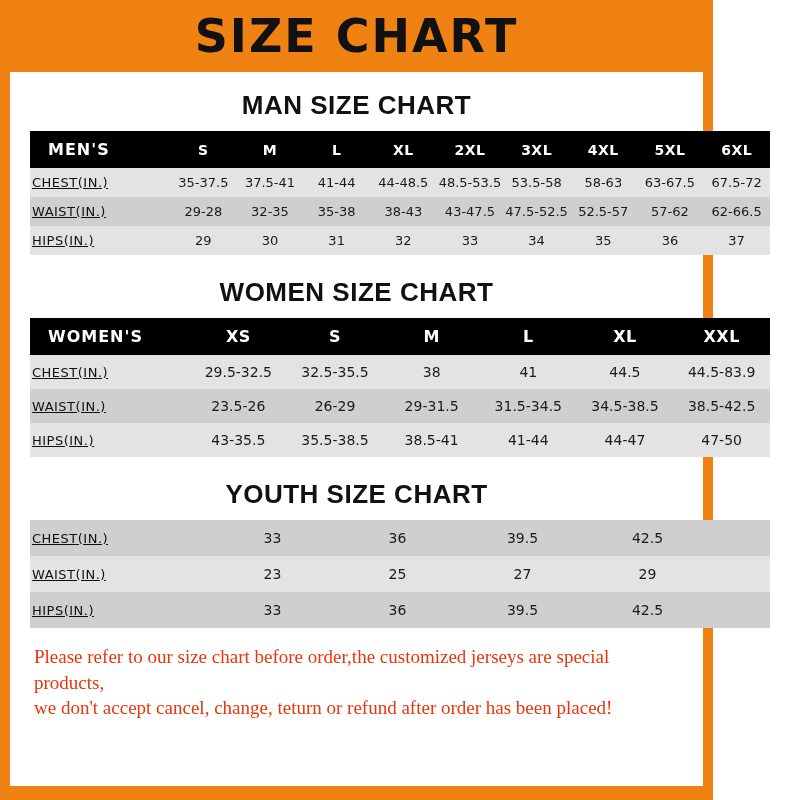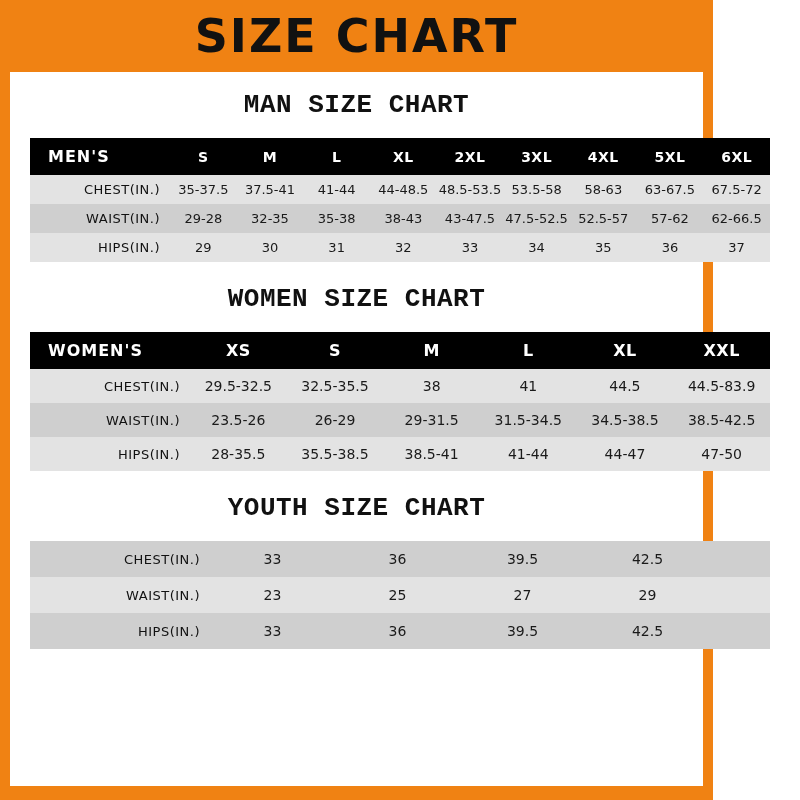--- a/index.html
+++ b/index.html
@@ -37,33 +37,33 @@
     letter-spacing: 2px;
     color: #111111;
     text-align: center;
     line-height: 1;
   }
   .section {
     padding: 0 20px;
   }
   .section-title {
     text-align: center;
-    font-family: Liberation Mono, monospace;
+    font-family: Liberation Sans, sans-serif;
     font-weight: bold;
     font-size: 26px;
     color: #111111;
     letter-spacing: 0.5px;
   }
   .s1-title { margin-top: 18px; }
   .s2-title { margin-top: 22px; }
   .s3-title { margin-top: 22px; }
 
   table.size-table {
     width: 740px;
-    margin: 18px auto 0 auto;
+    margin: 10px auto 0 auto;
     border-collapse: collapse;
     table-layout: fixed;
   }
   table.size-table td, table.size-table th {
     text-align: center;
     font-family: "DejaVu Sans", sans-serif;
   }
   .hdr-row {
     background: #000000;
   }
@@ -79,25 +79,26 @@
     padding-left: 18px;
     font-size: 16px;
     letter-spacing: 1px;
   }
   .body-row td {
     font-size: 13px;
     color: #1a1a1a;
     padding: 7px 2px;
   }
   .body-row td.rowlabel {
-    text-align: right;
+    text-align: left;
     padding-right: 10px;
     font-size: 13px;
     letter-spacing: 0.5px;
     color: #111111;
+    text-decoration: underline;
   }
   .row-light { background: #e3e3e3; }
   .row-dark { background: #cfcfcf; }
 
   
   .men-hdr th { font-size: 14px; }
   .women-hdr th { font-size: 16px; }
   .youth-hdr th { font-size: 16px; }
   .women-body td { font-size: 14px; padding: 9px 2px; }
   .youth-body td { font-size: 14px; padding: 10px 2px; }
@@ -218,21 +219,21 @@
         <td class="rowlabel">WAIST(IN.)</td>
         <td>23.5-26</td>
         <td>26-29</td>
         <td>29-31.5</td>
         <td>31.5-34.5</td>
         <td>34.5-38.5</td>
         <td>38.5-42.5</td>
       </tr>
       <tr class="body-row women-body row-light">
         <td class="rowlabel">HIPS(IN.)</td>
-        <td>28-35.5</td>
+        <td>43-35.5</td>
         <td>35.5-38.5</td>
         <td>38.5-41</td>
         <td>41-44</td>
         <td>44-47</td>
         <td>47-50</td>
       </tr>
     </tbody>
       </table>
   </div>
 
@@ -266,15 +267,19 @@
         <td>33</td>
         <td>36</td>
         <td>39.5</td>
         <td>42.5</td>
         <td></td>
       </tr>
     </tbody>
       </table>
   </div>
 
+  <div class="footer-note">
+    <div>Please refer to our size chart before order,the customized jerseys are special products,</div>
+    <div>we don't accept cancel, change, teturn or refund after order has been placed!</div>
+  </div>
 
   <div class="bottom-bar"></div>
 </div>
 
 </body></html>

